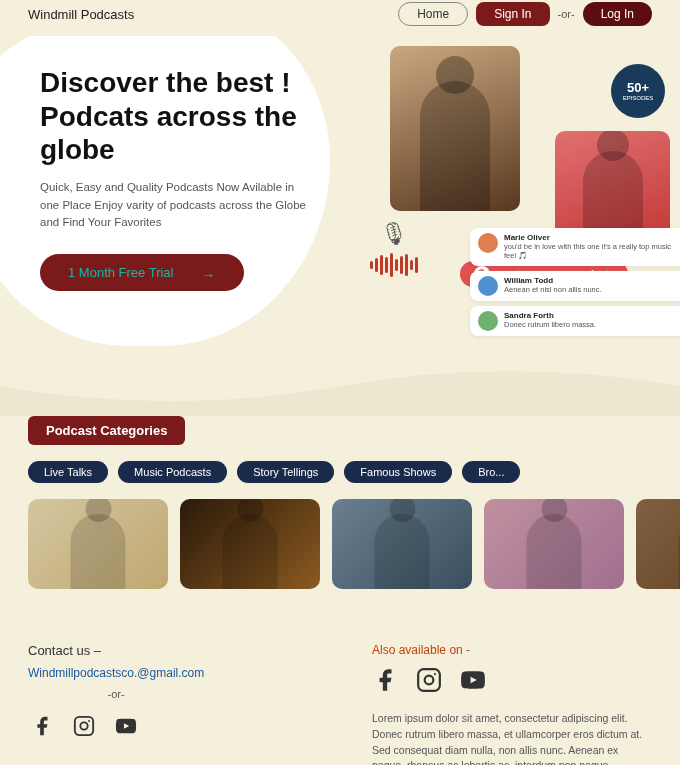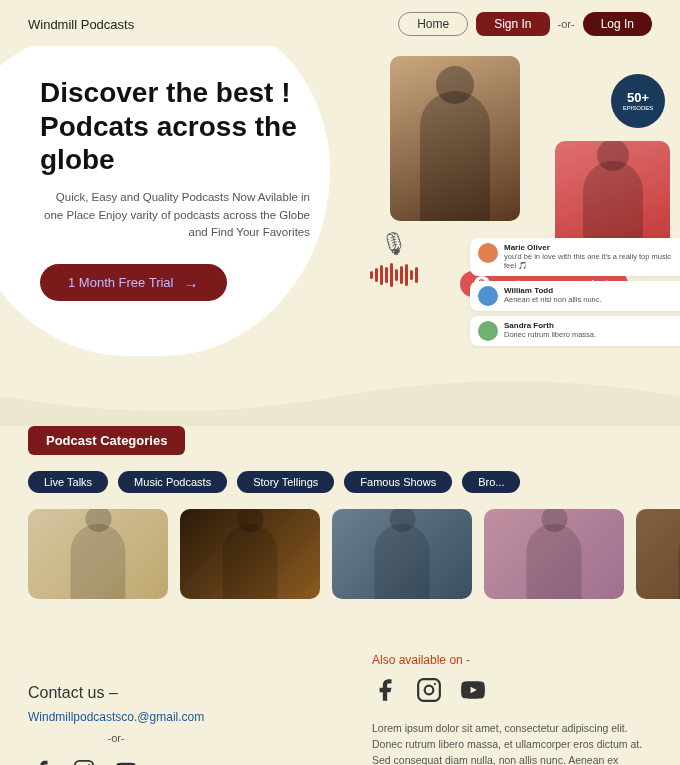--- a/index.html
+++ b/index.html
@@ -9,21 +9,21 @@
       font-family: 'Segoe UI', Arial, sans-serif;
       background: #f5f0dc;
       overflow-x: hidden;
     }
 
     
     .navbar {
       display: flex;
       align-items: center;
       justify-content: space-between;
-      padding: 12px 28px 10px 28px;
+      padding: 2px 28px 10px 28px;
       background: #f5f0dc;
       position: relative;
       z-index: 10;
     }
     .nav-logo {
       font-size: 13px;
       color: #222;
       font-weight: 500;
     }
     .nav-right {
@@ -92,33 +92,32 @@
       color: #111;
       line-height: 1.2;
       margin-bottom: 12px;
     }
     .hero-desc {
       font-size: 11.5px;
       color: #555;
       line-height: 1.55;
       margin-bottom: 22px;
       max-width: 270px;
-      text-align: right;
     }
     .btn-trial {
       background: #7b1a1a;
-      color: #c4b5fd;
+      color: #14b8a6;
       border: none;
       border-radius: 25px;
       padding: 10px 28px;
       font-size: 13px;
       cursor: pointer;
       display: inline-flex;
       align-items: center;
-      gap: 10px;
+      gap: 27px;
     }
     .btn-trial-arrow {
       font-size: 15px;
     }
 
     
     .hero-images {
       position: absolute;
       top: 10px;
       right: 10px;
@@ -406,23 +405,22 @@
       display: flex;
       justify-content: space-between;
       align-items: flex-start;
     }
     .footer-left {
       display: flex;
       flex-direction: column;
       gap: 8px;
     }
     .footer-contact {
-      font-size: 16px;
+      font-size: 13px;
       color: #333;
-      margin-top: 31px;
     }
     .footer-email {
       font-size: 12px;
       color: #1a5aa0;
       text-decoration: none;
     }
     .footer-or {
       font-size: 11px;
       color: #555;
       text-align: center;

